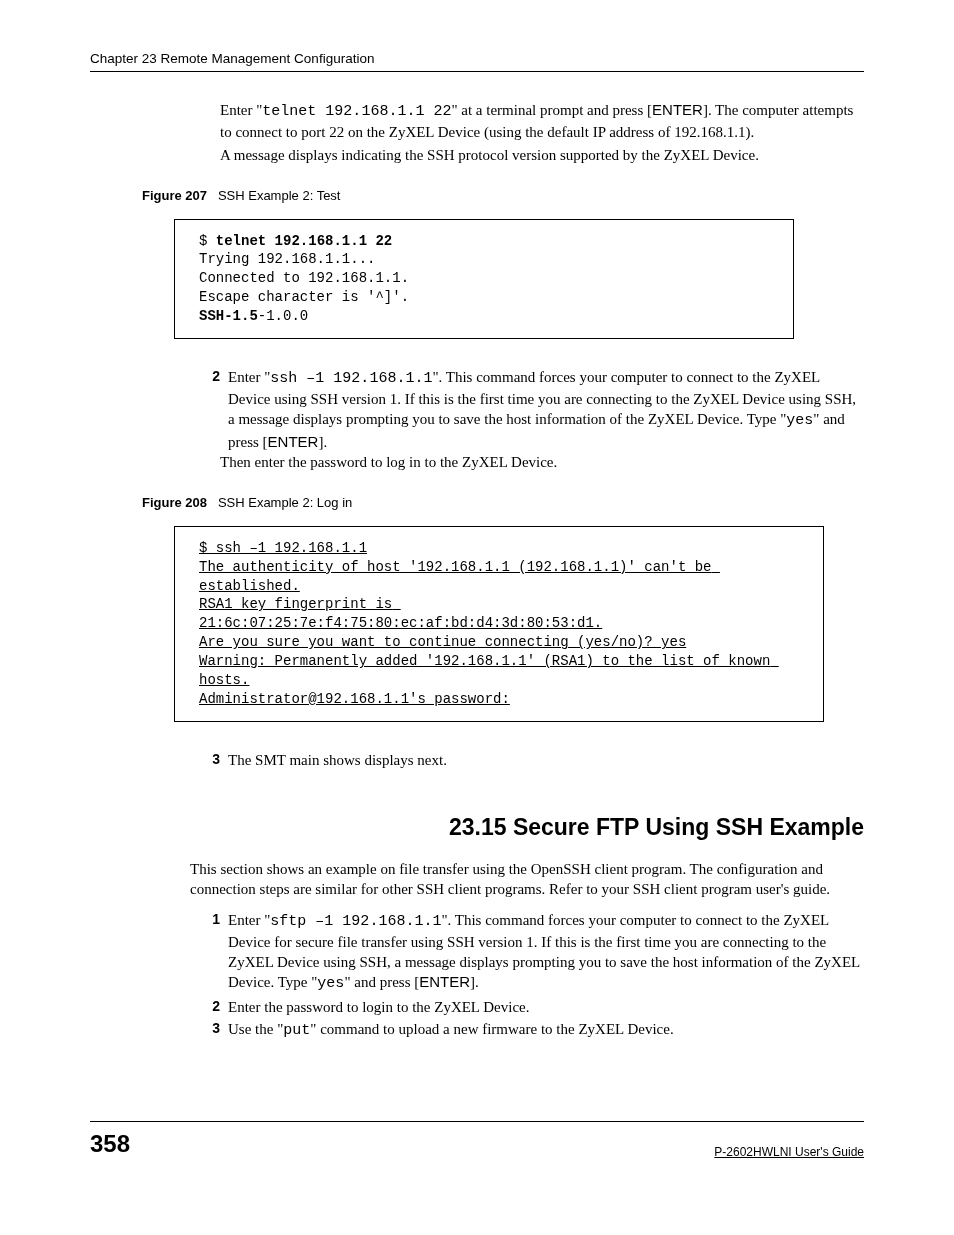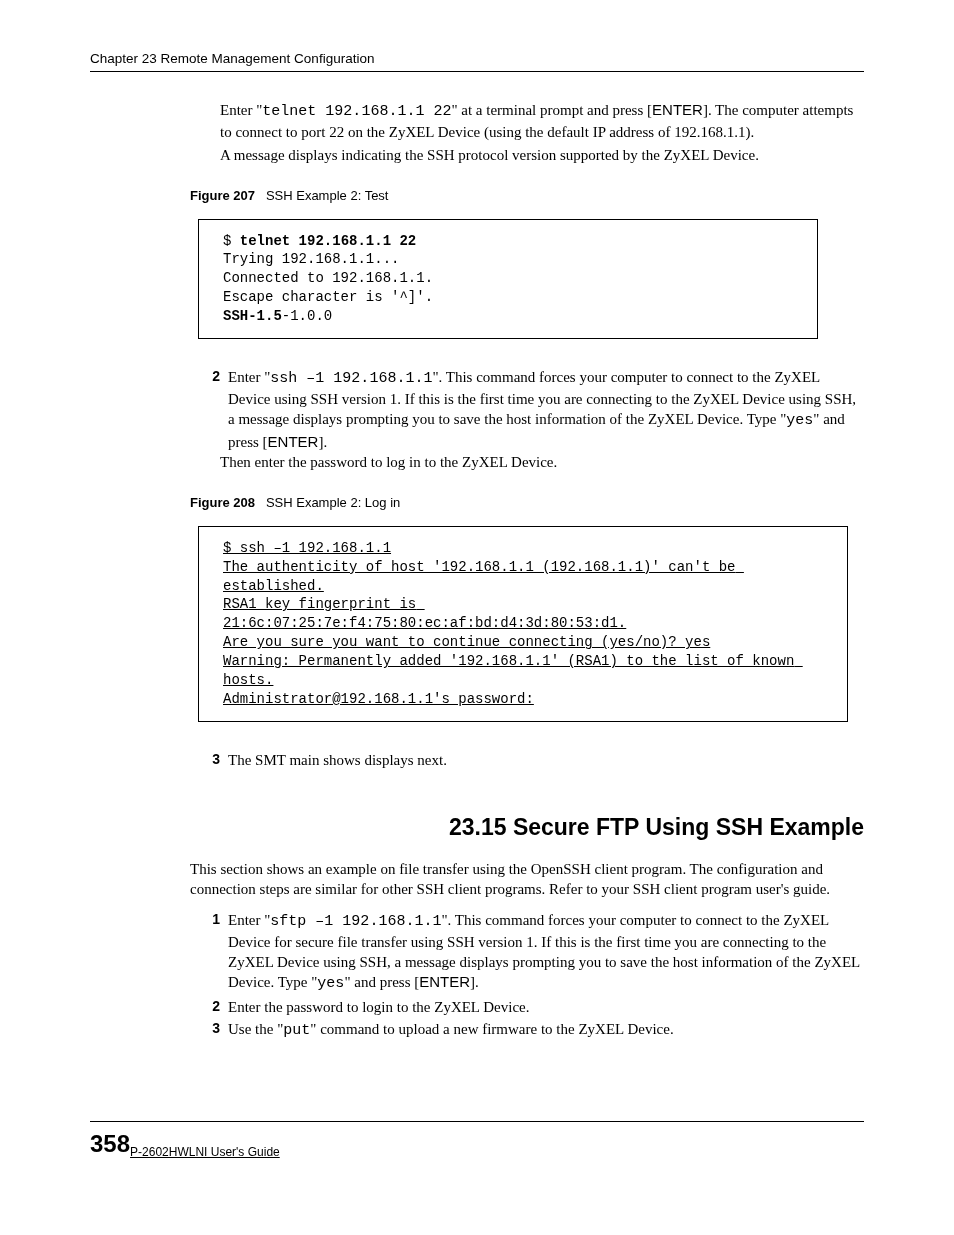--- a/index.html
+++ b/index.html
@@ -19,27 +19,27 @@
     font-size: 13.5px;
     font-family: Arial, Helvetica, sans-serif;
   }
   .body-para {
     margin: 0 0 2px 130px;
     text-align: left;
   }
   .figure-caption {
     font-family: Arial, Helvetica, sans-serif;
     font-size: 13px;
-    margin: 22px 0 14px 100px;
+    margin: 22px 0 14px 52px;
   }
   .figure-caption b { font-weight: bold; }
   .codebox {
     border: 1px solid #000;
     padding: 12px 24px;
-    margin: 0 0 0 108px;
+    margin: 0 0 0 84px;
     width: 620px;
     box-sizing: border-box;
     font-family: "Courier New", Courier, monospace;
     font-size: 14px;
     white-space: pre;
     line-height: 1.35;
   }
   .codebox.wide { width: 650px; white-space: pre-wrap; text-decoration: underline; }
   .step-row {
     display: flex;
@@ -63,20 +63,21 @@
     font-weight: bold;
     font-size: 23px;
     margin: 42px 0 16px 20px;
     text-align: right;
   }
   .section-intro {
     margin: 4px 0 10px 100px;
   }
   .footer {
     display: flex;
+    justify-content: space-between;
     align-items: flex-end;
     border-top: 1px solid #000;
     padding-top: 6px;
     margin-top: 80px;
     font-family: Arial, Helvetica, sans-serif;
   }
   .footer .page-num { font-size: 24px; font-weight: bold; }
   .footer .guide { font-size: 12px; text-decoration: underline; }
 </style>
 </head>

